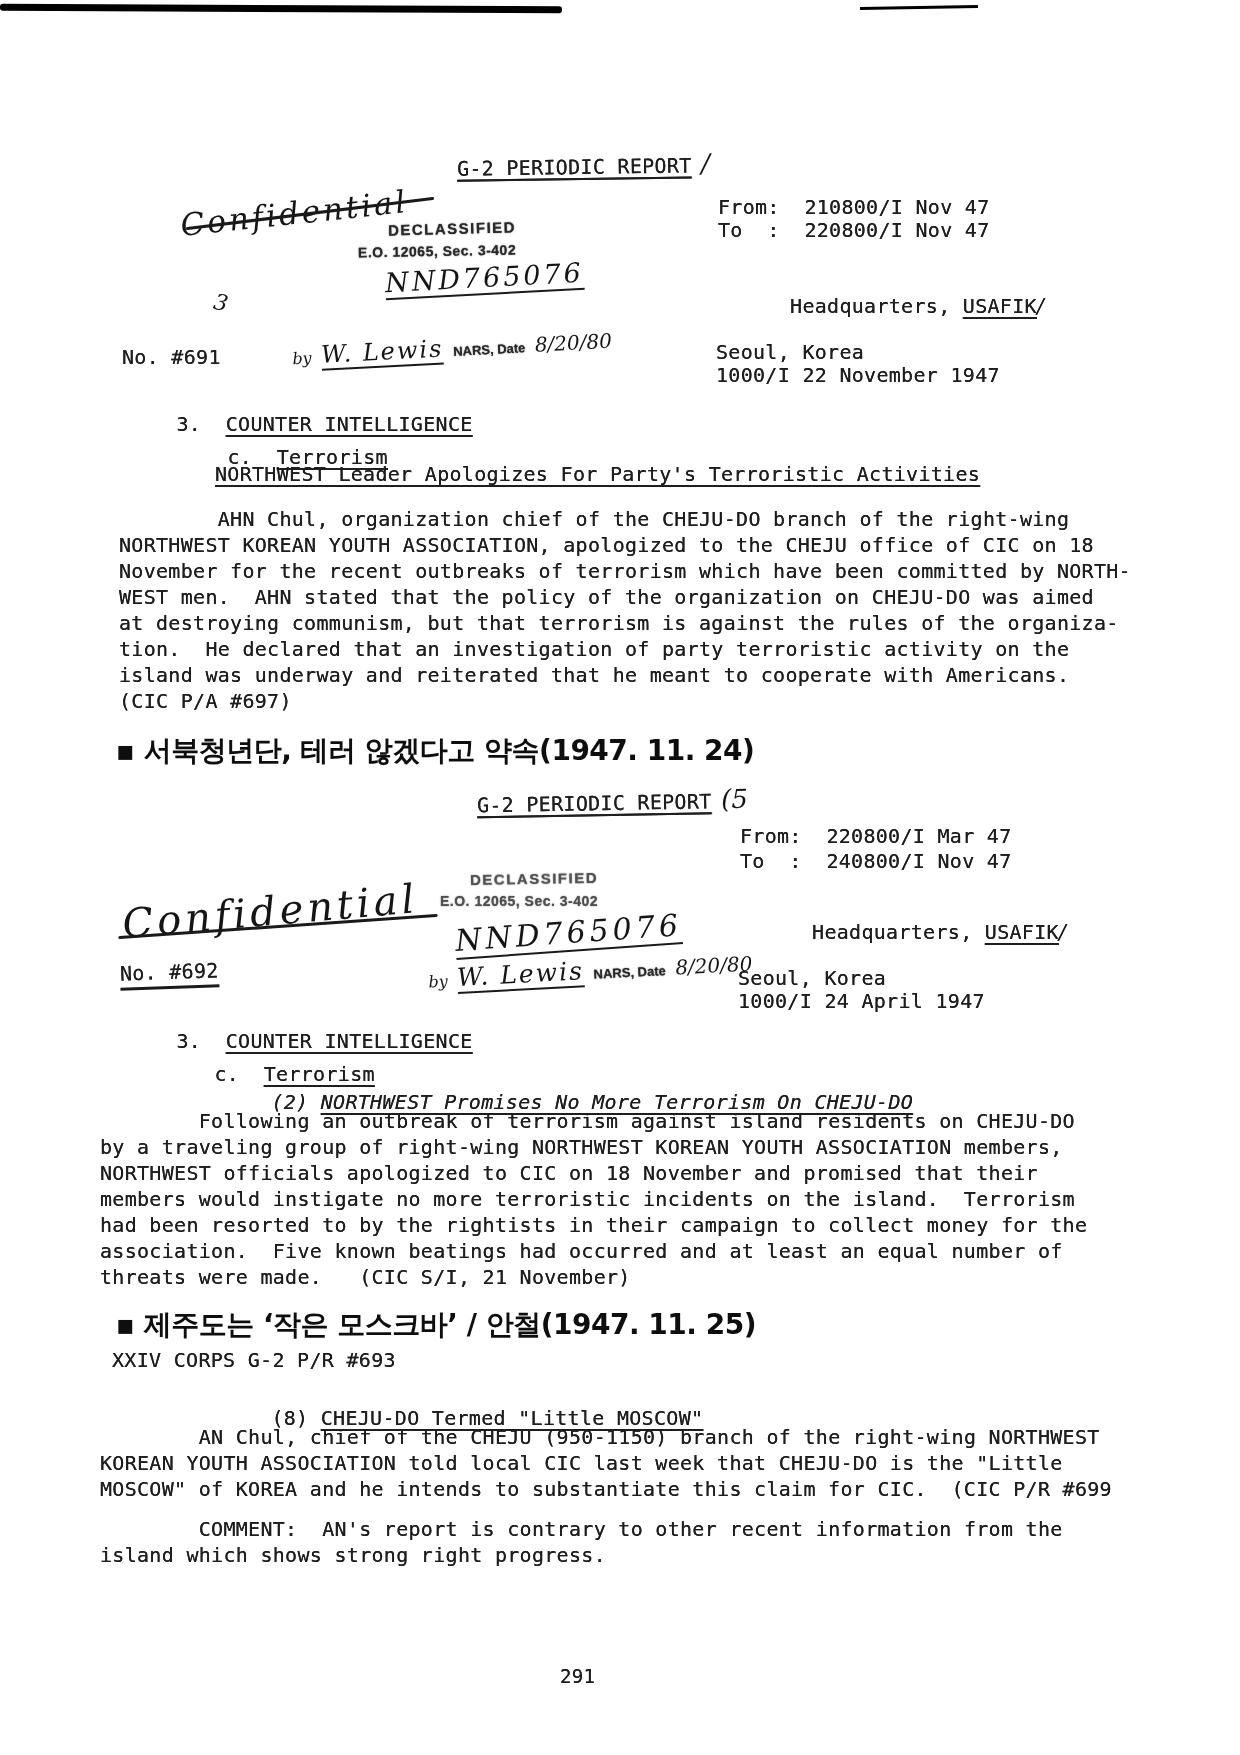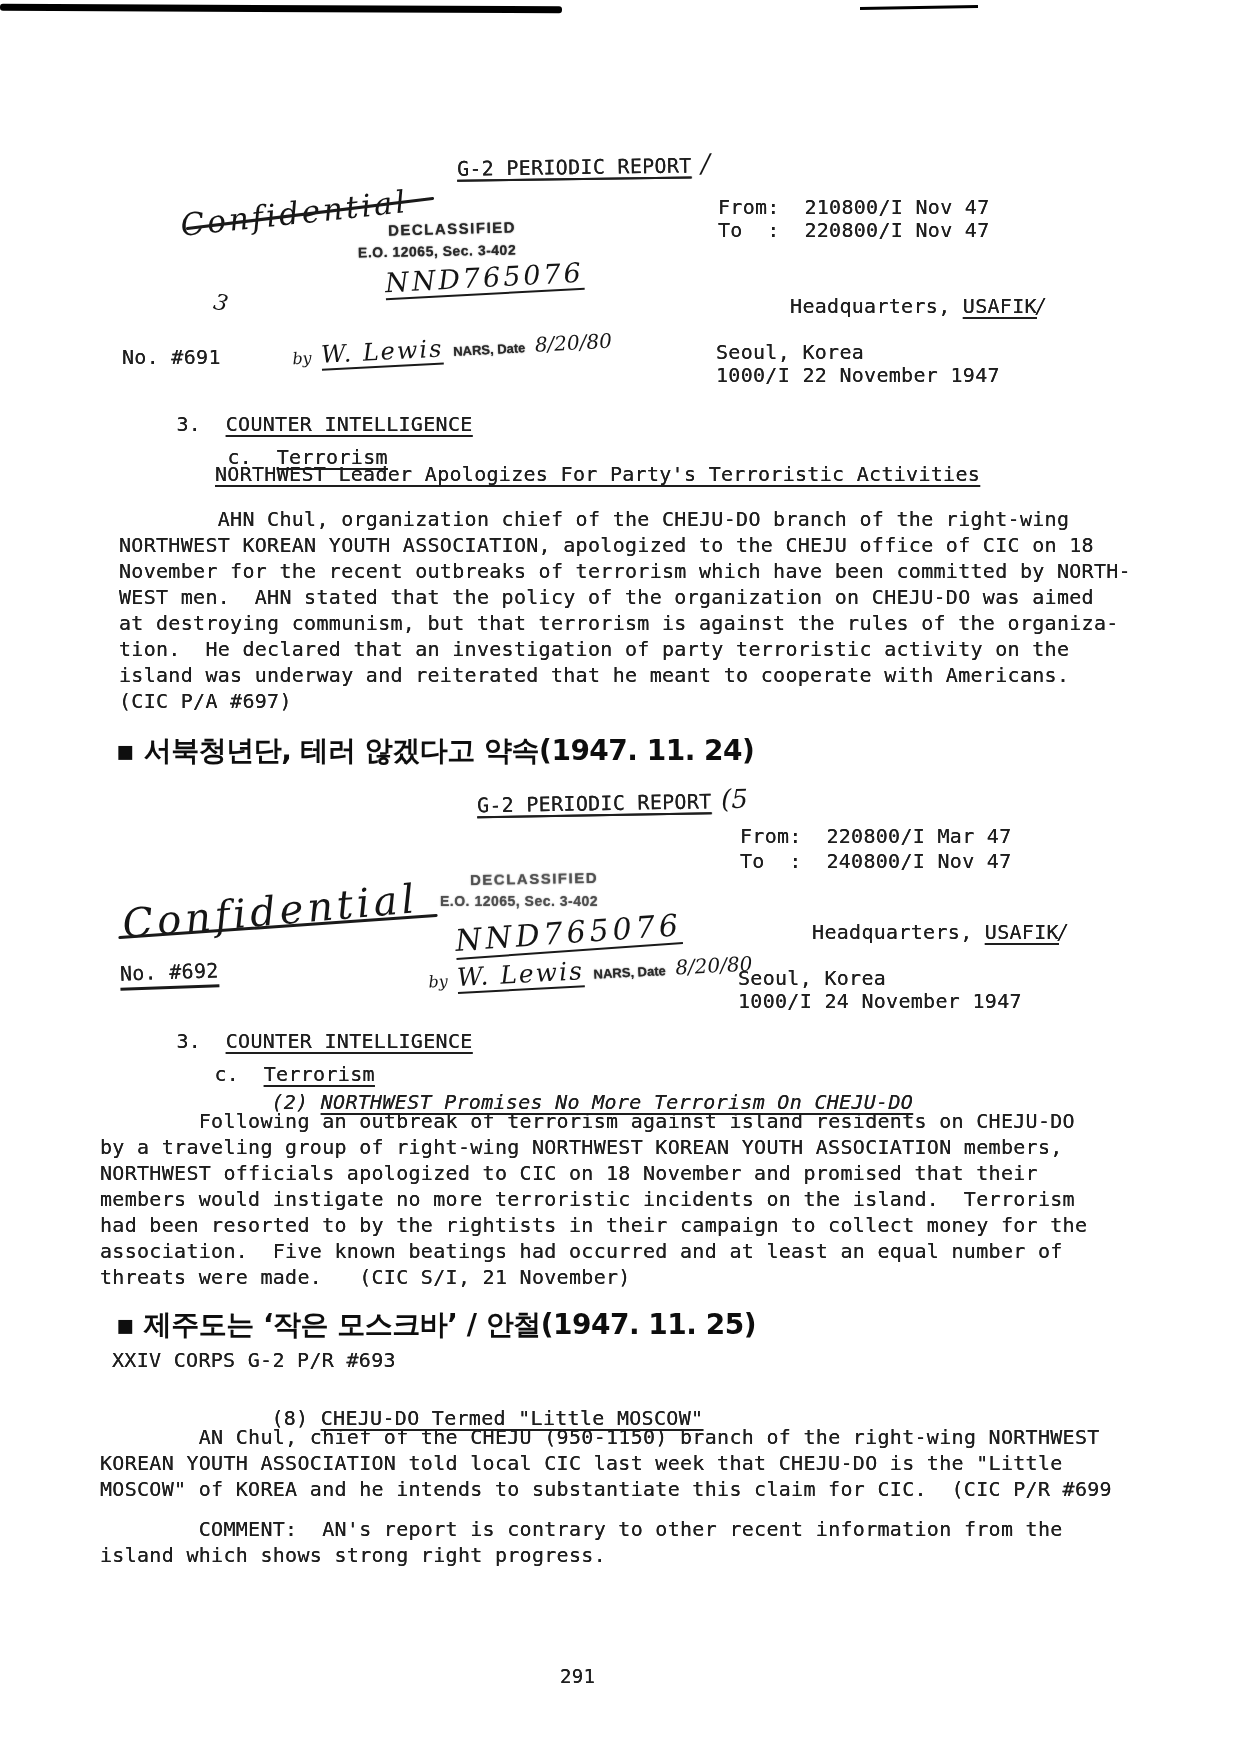--- a/index.html
+++ b/index.html
@@ -87,21 +87,21 @@
     <span class="hand" style="font-size:26px;">(5</span>
   </div>
 
   <div class="abs mono pre" style="left:740px;top:824px;line-height:25px;">From:  220800/I Mar 47</div>
   <div class="abs mono pre" style="left:740px;top:849px;line-height:25px;">To  :  240800/I Nov 47</div>
   <div class="abs" style="left:738px;top:898px;">
     <div class="mono row" style="line-height:23px;">
       <span>Headquarters, </span><span class="u">USAFIK</span><span class="hand">/</span>
     </div>
     <div class="mono" style="line-height:23px;">Seoul, Korea</div>
-    <div class="mono" style="line-height:23px;">1000/I  24 November 1947</div>
+    <div class="mono" style="line-height:23px;">1000/I  24 April 1947</div>
   </div>
 
   <div class="abs stamp faded" style="left:470px;top:870px;font-size:15px;transform:rotate(-1deg);filter:blur(0.4px);">DECLASSIFIED</div>
   <div class="abs stamp faded" style="left:440px;top:893px;font-size:14px;letter-spacing:0.5px;filter:blur(0.3px);">E.O. 12065, Sec. 3-402</div>
   <div class="abs hand hand-u" style="left:455px;top:915px;font-size:30px;letter-spacing:4px;transform:rotate(-4deg);">NND765076</div>
   <div class="abs" style="left:428px;top:956px;transform:rotate(-3deg);white-space:nowrap;">
     <span class="hand" style="font-size:16px;">by</span>
     <span class="hand hand-u" style="font-size:25px;letter-spacing:2px;">W. Lewis</span>
     <span class="stamp" style="font-size:13px;letter-spacing:0;">NARS, Date</span>
     <span class="hand" style="font-size:20px;">8/20/80</span>

